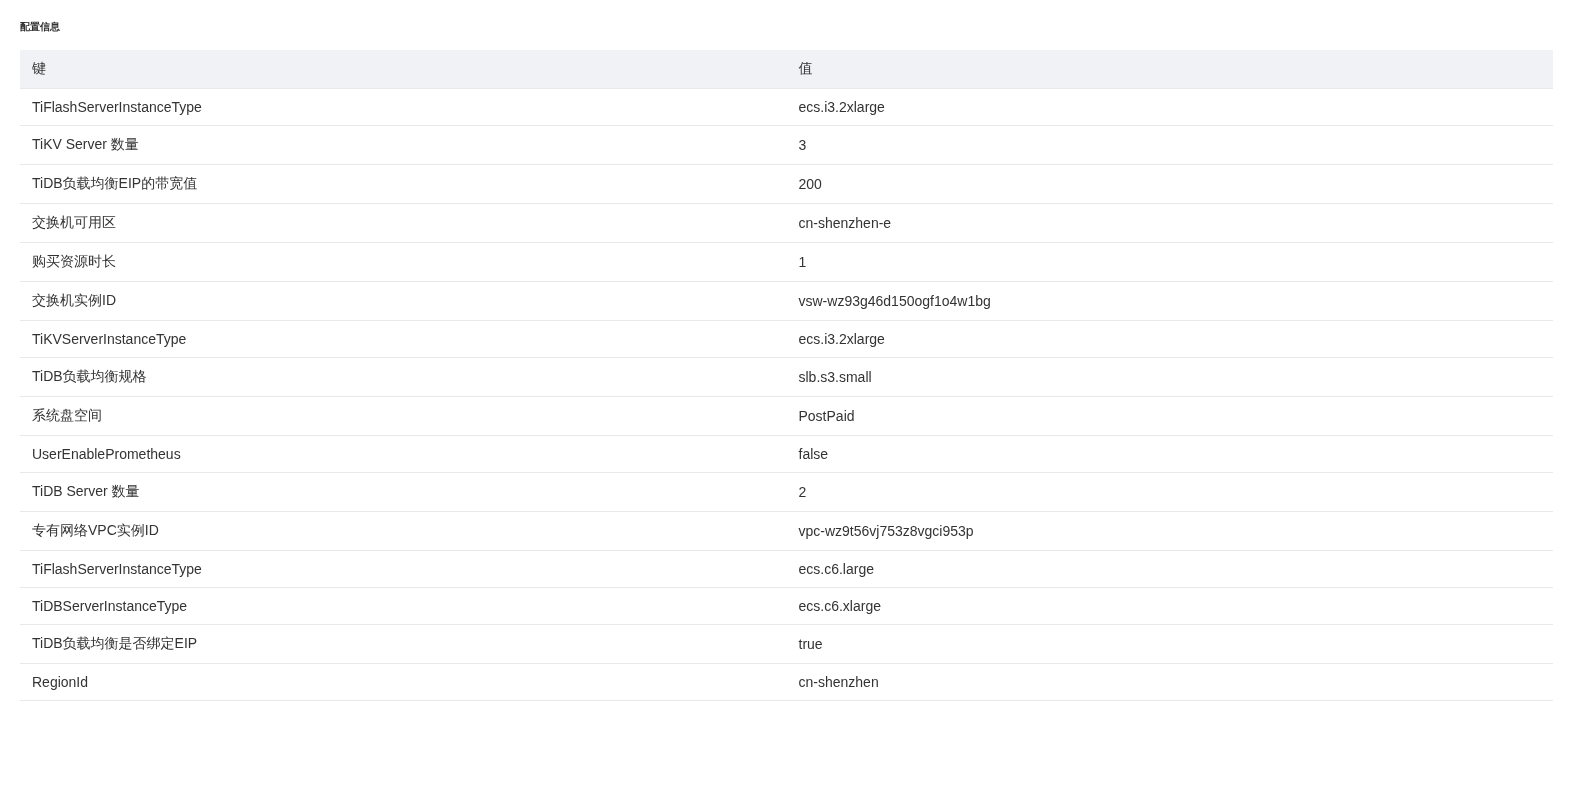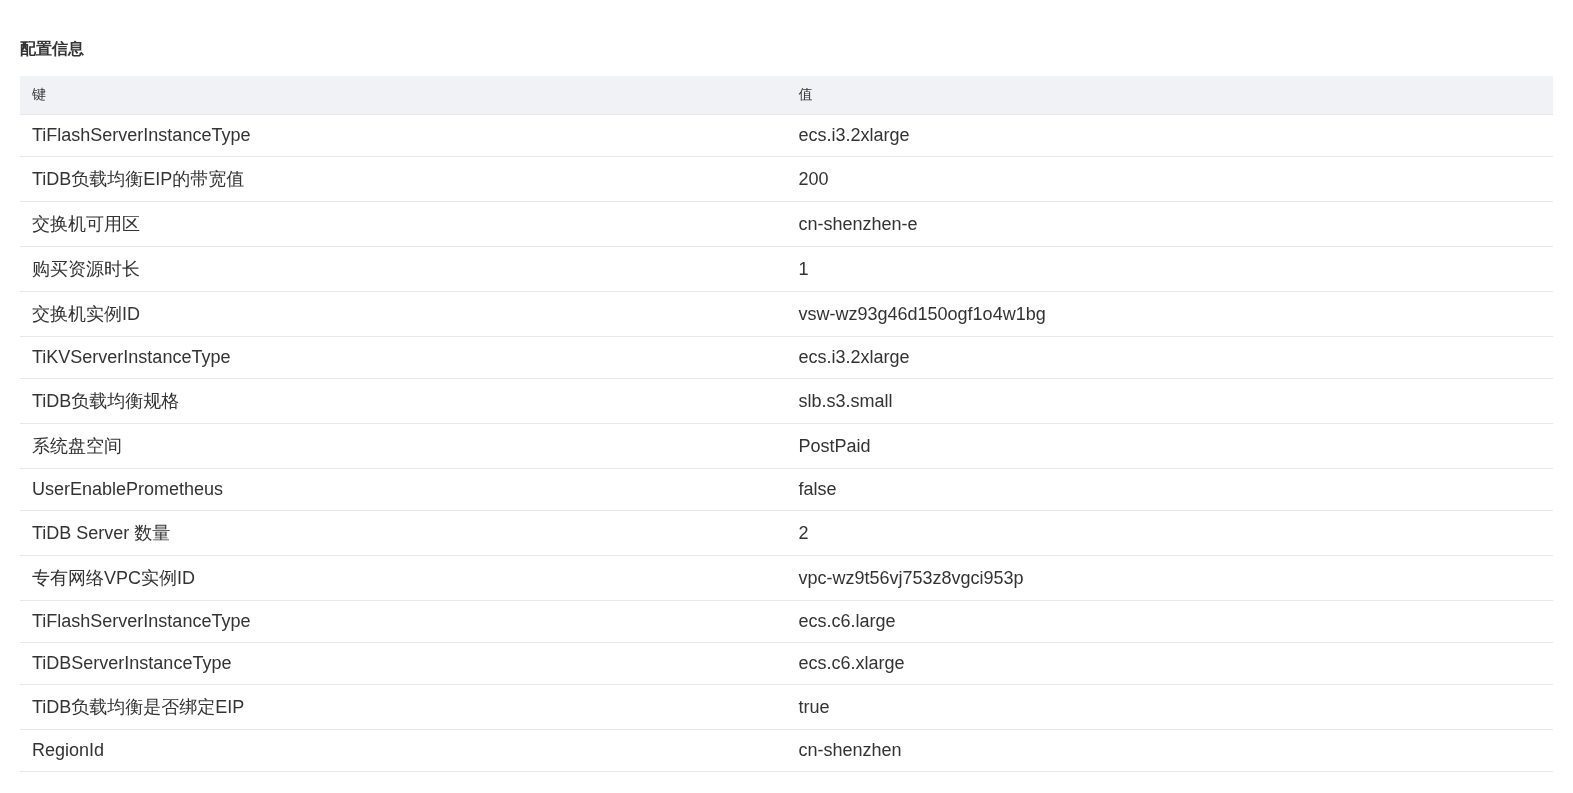--- a/index.html
+++ b/index.html
@@ -8,25 +8,24 @@
       padding: 0;
     }
     body {
       font-family: -apple-system, BlinkMacSystemFont, "Segoe UI", "PingFang SC", "Hiragino Sans GB", "Microsoft YaHei", sans-serif;
       background: #ffffff;
       color: #333333;
       font-size: 14px;
       padding: 20px;
     }
     .section-title {
-      font-size: 16px;
+      font-size: 10px;
       font-weight: 600;
       color: #333333;
       margin-bottom: 16px;
-      margin-top: 19px;
     }
     .config-table {
       width: 100%;
       border-collapse: collapse;
       background: #ffffff;
     }
     .config-table thead tr {
       background: #f0f2f5;
     }
     .config-table th {
@@ -34,21 +33,21 @@
       padding: 10px 12px;
       font-weight: 400;
       color: #333333;
       font-size: 14px;
       border-bottom: 1px solid #e8e8e8;
     }
     .config-table td {
       padding: 10px 12px;
       border-bottom: 1px solid #e8e8e8;
       color: #333333;
-      font-size: 18px;
+      font-size: 14px;
     }
     .config-table th:first-child,
     .config-table td:first-child {
       width: 50%;
     }
     .config-table th:last-child,
     .config-table td:last-child {
       width: 50%;
     }
   </style>
@@ -61,20 +60,24 @@
     <thead>
       <tr>
         <th>键</th>
         <th>值</th>
       </tr>
     </thead>
     <tbody id="config-tbody">
         <tr>
           <td>TiFlashServerInstanceType</td>
           <td>ecs.i3.2xlarge</td>
+        </tr>
+        <tr>
+          <td>TiKV Server 数量</td>
+          <td>3</td>
         </tr>
         <tr>
           <td>TiDB负载均衡EIP的带宽值</td>
           <td>200</td>
         </tr>
         <tr>
           <td>交换机可用区</td>
           <td>cn-shenzhen-e</td>
         </tr>
         <tr>

